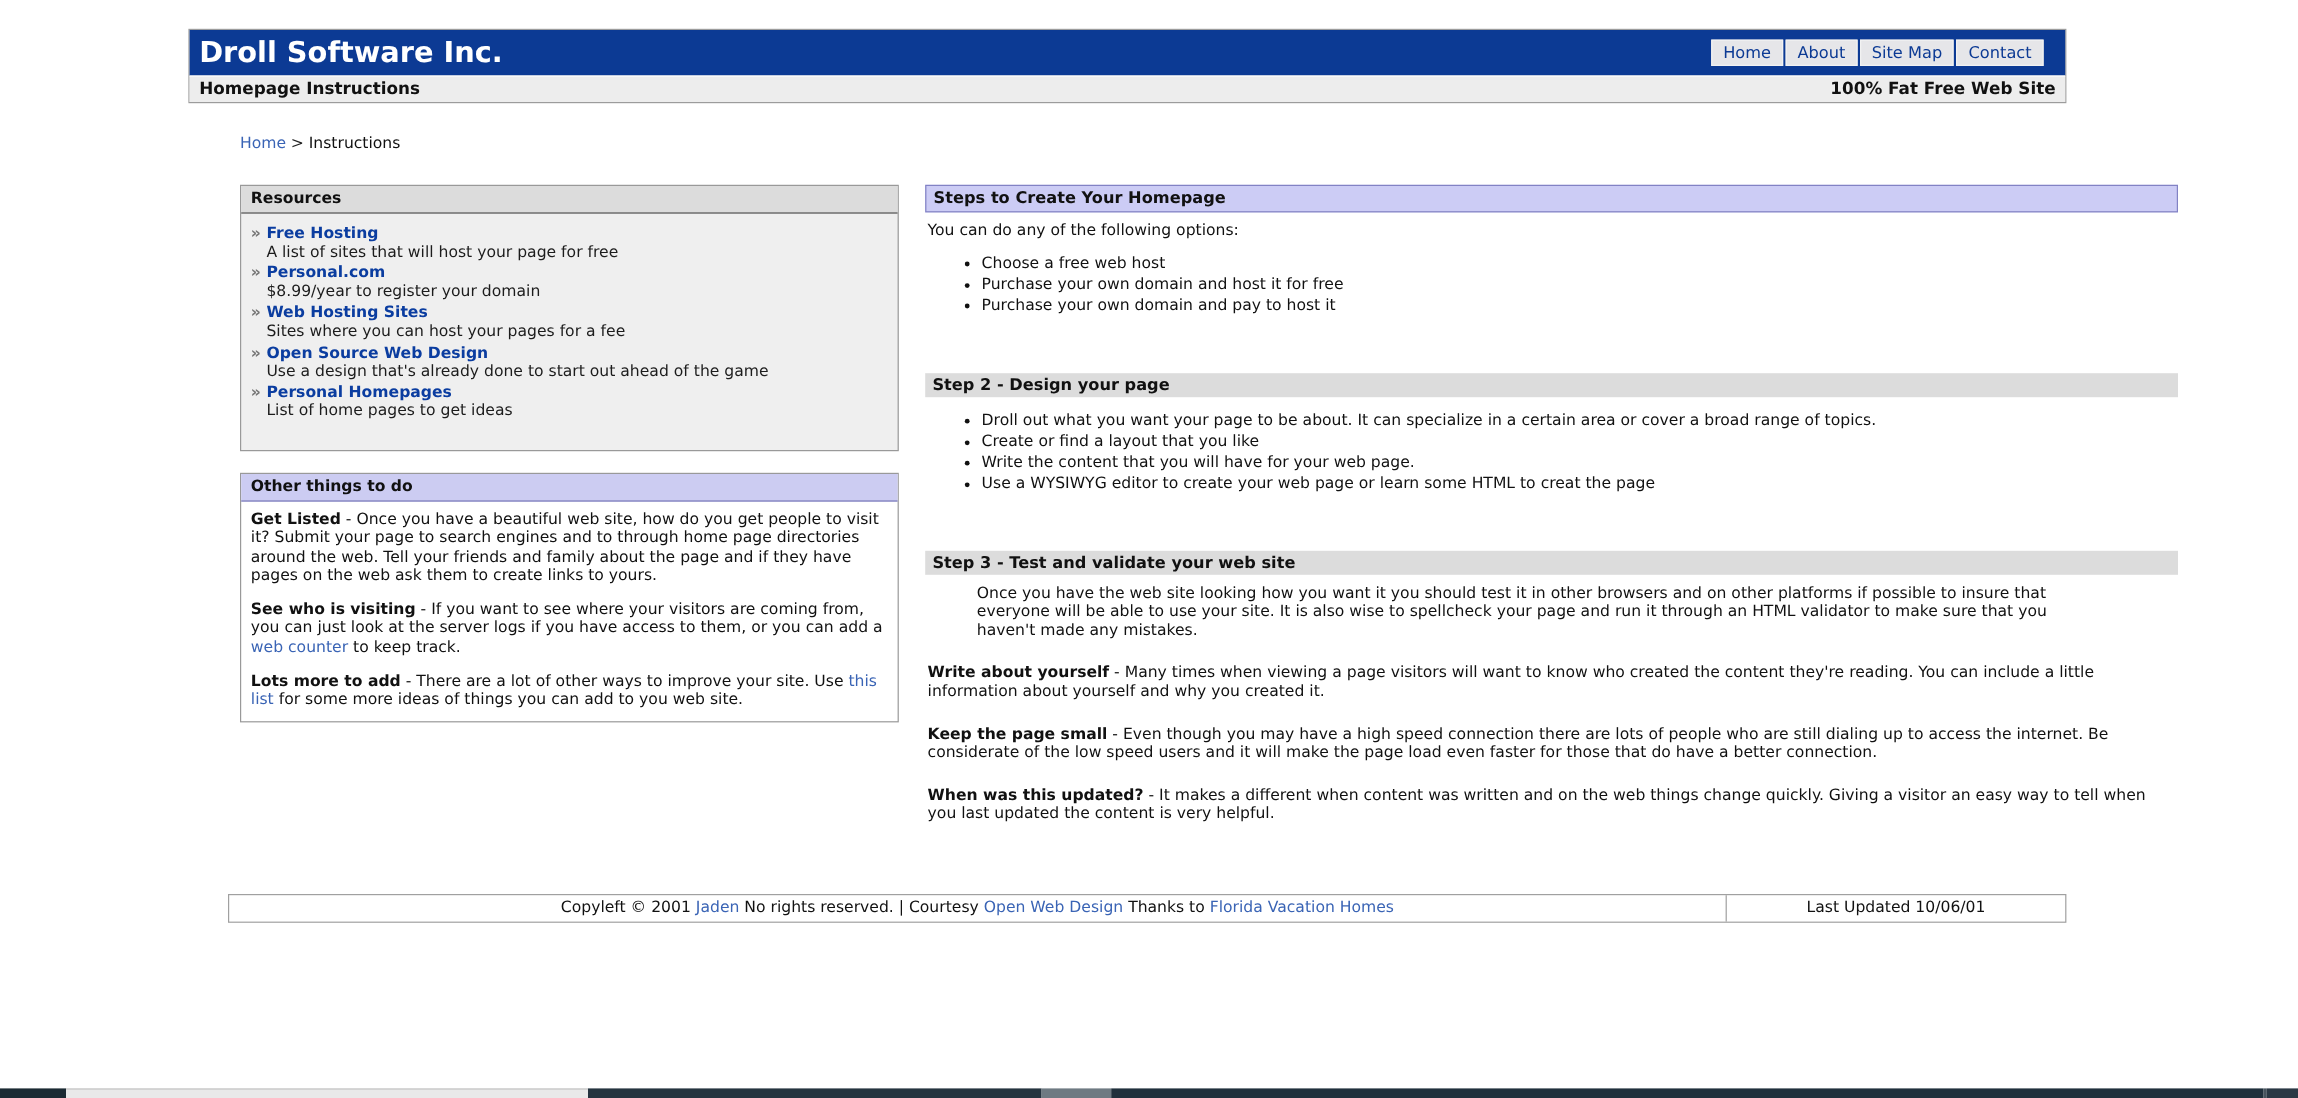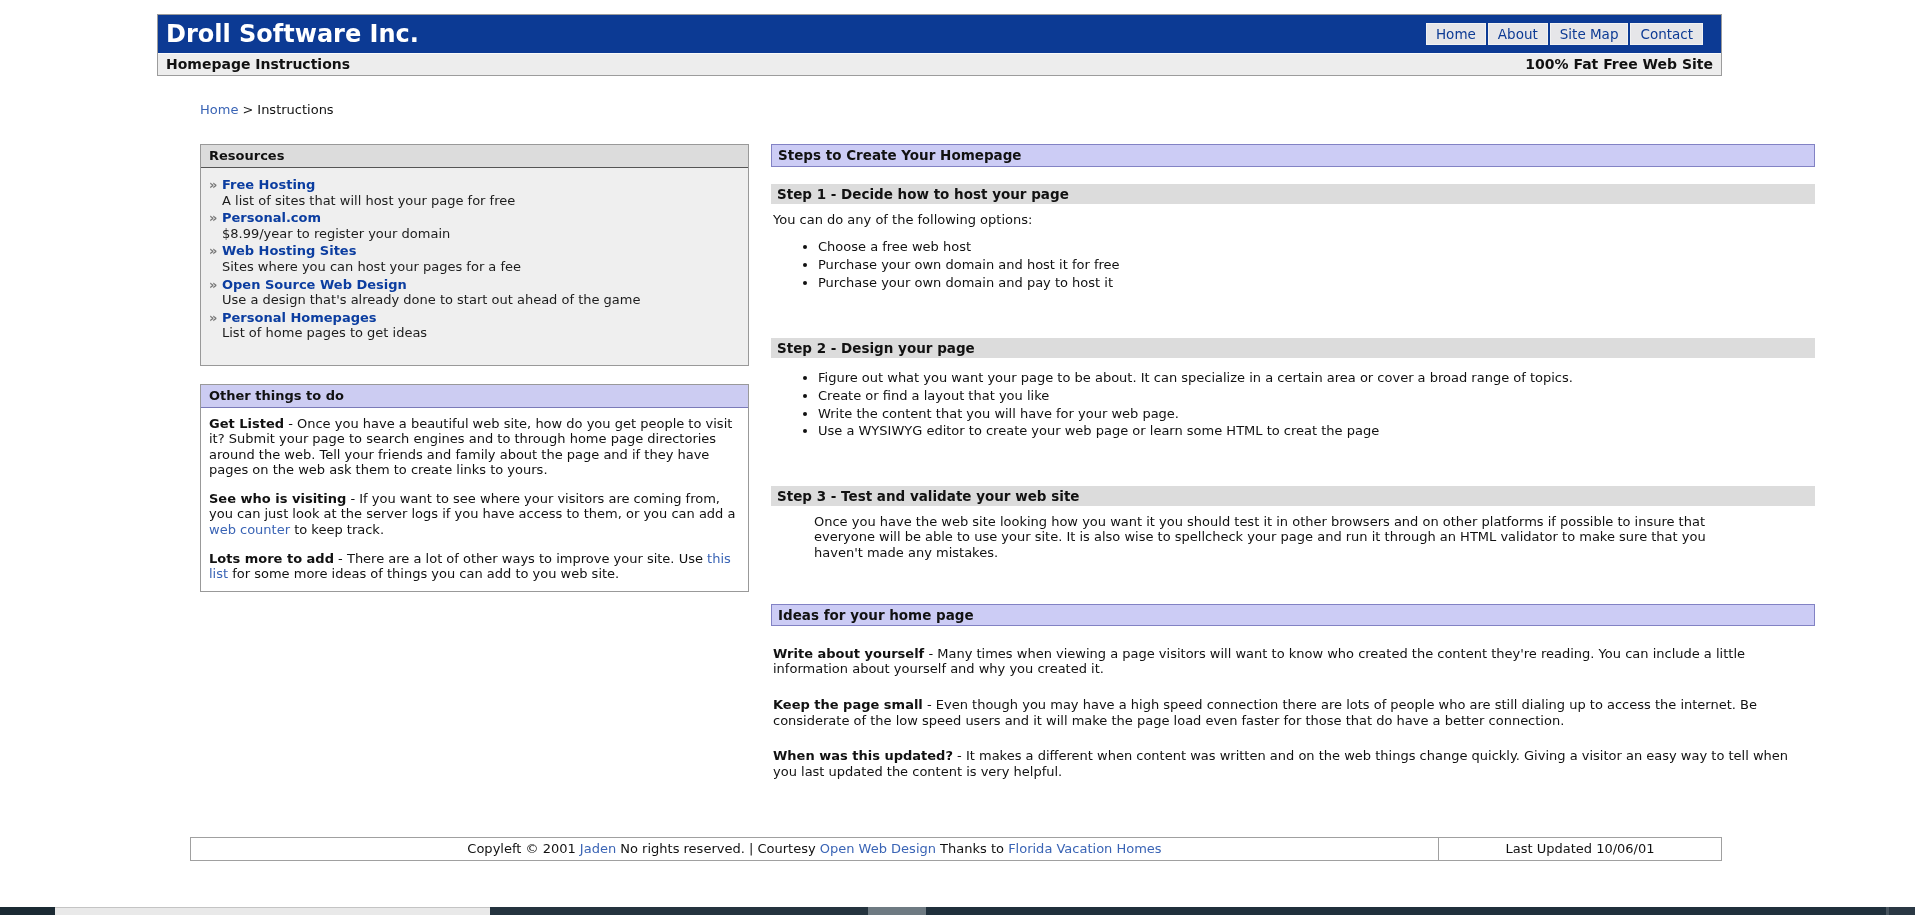--- a/index.html
+++ b/index.html
@@ -5,21 +5,21 @@
   * { box-sizing: border-box; }
   html,body { margin:0; padding:0; }
   body {
     width:1915px; height:915px; position:relative; overflow:hidden;
     background:#ffffff; color:#111;
     font-family:"DejaVu Sans","Liberation Sans",sans-serif;
     font-size:13px; line-height:1.2;
   }
   a { text-decoration:none; cursor:pointer; }
 
-  .site { position:absolute; left:157px; top:14px; width:1565px; }
+  .site { position:absolute; left:157px; top:24px; width:1565px; }
 
   
   .masthead { border:1px solid #9c9c9c; }
   .topbar { background:#0c3a94; height:38px; display:flex; align-items:center; }
   .site-title { color:#ffffff; font-size:24px; font-weight:bold; padding-left:8px; flex:1; white-space:nowrap; }
   .nav { display:flex; margin-right:18px; }
   .nav-btn {
     background:#e6e6e9; border:1px solid #f2f2f2; color:#0c3a94;
     font-size:13.5px; padding:2px 9px; margin-left:2px; white-space:nowrap;
   }
@@ -156,40 +156,38 @@
           <p class="other-p"><span class="lead">Lots more to add</span><span> - There are a lot of other ways to improve your site. Use </span><a class="inline">this list</a><span> for some more ideas of things you can add to you web site.</span></p>
         </div>
       </div>
 
     </div>
 
     <div class="main-col">
 
       <div class="section-bar">Steps to Create Your Homepage</div>
 
-      <div class="step-bar" id="step1-bar">Step 1 - Decide how to host your page</div>
       <p class="intro">You can do any of the following options:</p>
       <ul>
         <li>Choose a free web host</li>
         <li>Purchase your own domain and host it for free</li>
         <li>Purchase your own domain and pay to host it</li>
       </ul>
 
       <div class="step-bar" id="step2-bar">Step 2 - Design your page</div>
       <ul>
-        <li>Figure out what you want your page to be about. It can specialize in a certain area or cover a broad range of topics.</li>
+        <li>Droll out what you want your page to be about. It can specialize in a certain area or cover a broad range of topics.</li>
         <li>Create or find a layout that you like</li>
         <li>Write the content that you will have for your web page.</li>
         <li>Use a WYSIWYG editor to create your web page or learn some HTML to creat the page</li>
       </ul>
 
       <div class="step-bar" id="step3-bar">Step 3 - Test and validate your web site</div>
       <p class="step3-p">Once you have the web site looking how you want it you should test it in other browsers and on other platforms if possible to insure that everyone will be able to use your site. It is also wise to spellcheck your page and run it through an HTML validator to make sure that you haven't made any mistakes.</p>
 
-      <div class="section-bar" id="ideas-bar">Ideas for your home page</div>
 
       <p class="idea"><span class="lead">Write about yourself</span><span> - Many times when viewing a page visitors will want to know who created the content they're reading. You can include a little information about yourself and why you created it.</span></p>
       <p class="idea"><span class="lead">Keep the page small</span><span> - Even though you may have a high speed connection there are lots of people who are still dialing up to access the internet. Be considerate of the low speed users and it will make the page load even faster for those that do have a better connection.</span></p>
       <p class="idea"><span class="lead">When was this updated?</span><span> - It makes a different when content was written and on the web things change quickly. Giving a visitor an easy way to tell when you last updated the content is very helpful.</span></p>
 
     </div>
   </div>
 
   <div class="footer">
     <div class="footer-left"><span>Copyleft © 2001 </span><a>Jaden</a><span> No rights reserved. | Courtesy </span><a>Open Web Design</a><span> Thanks to </span><a>Florida Vacation Homes</a></div>

